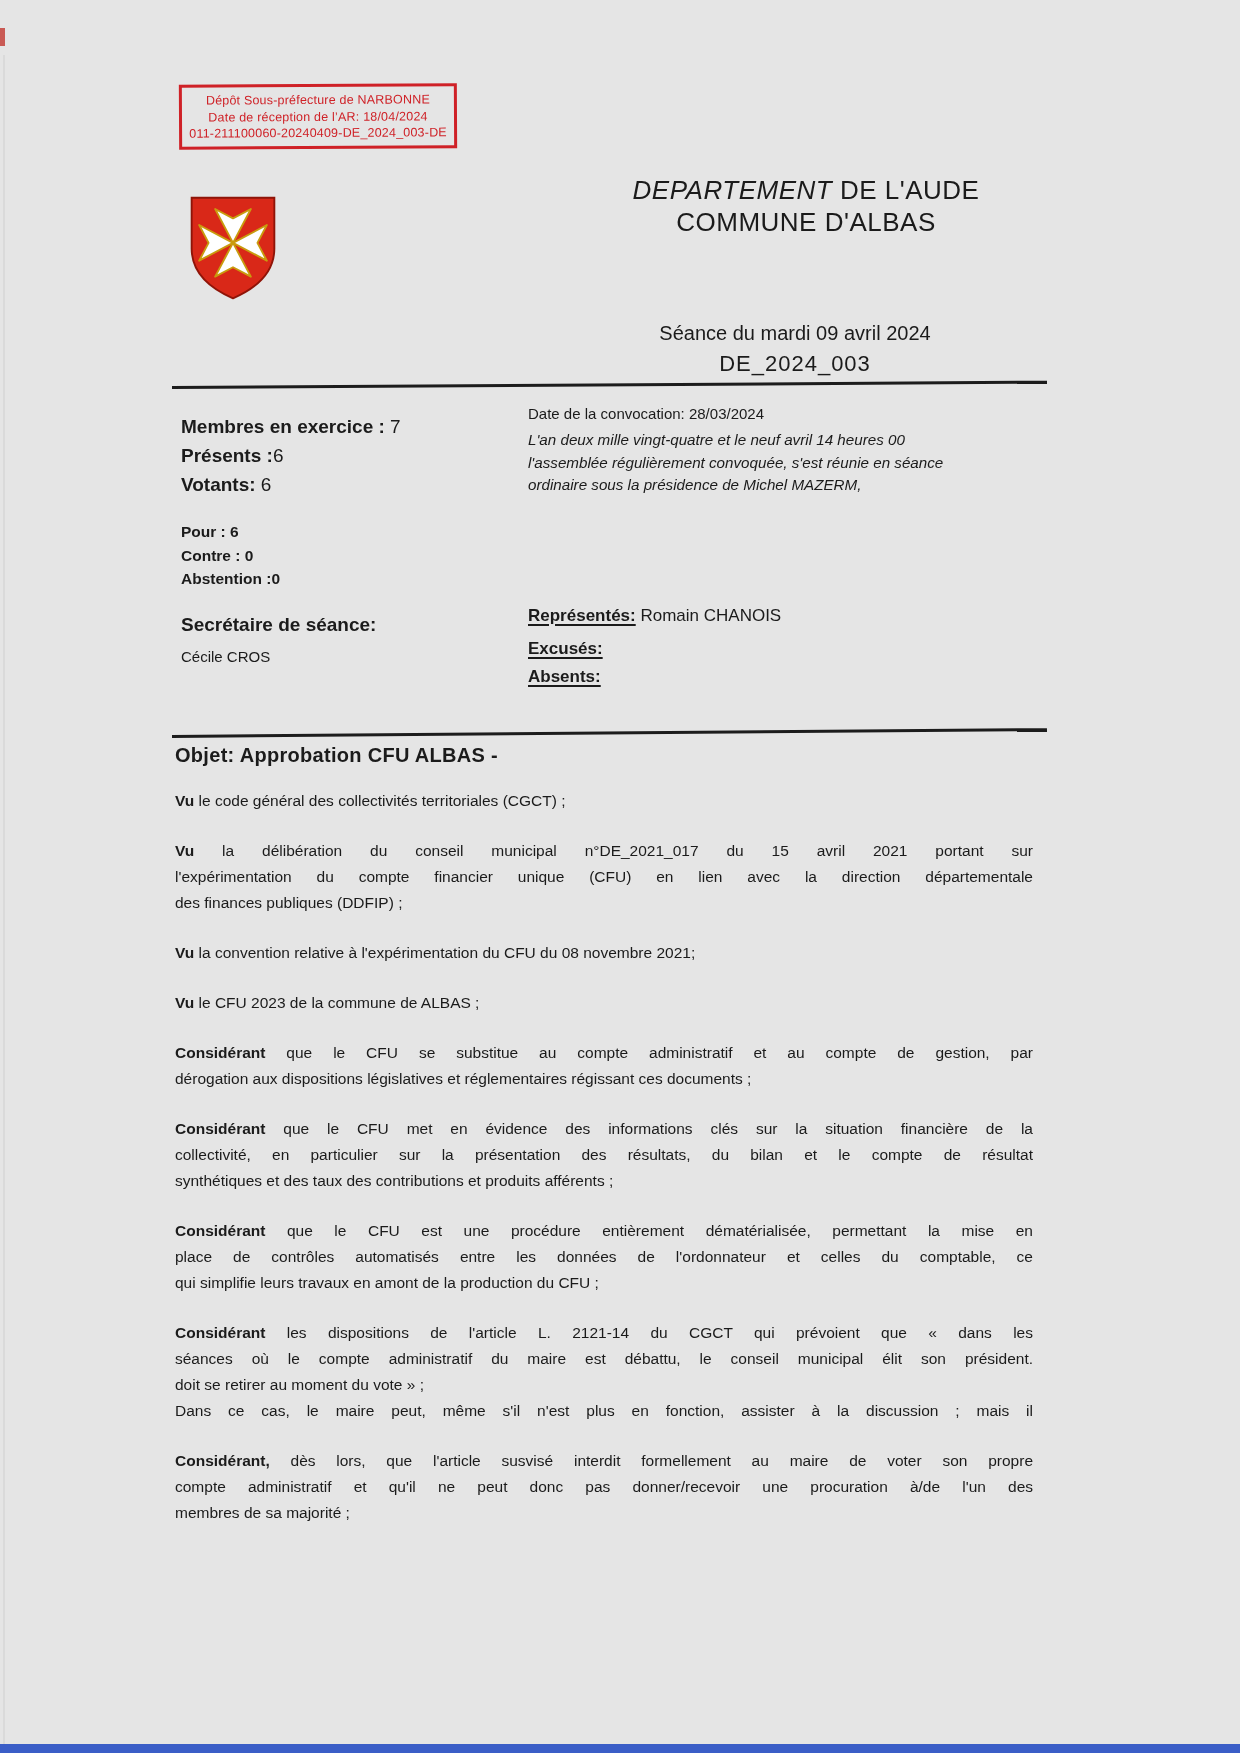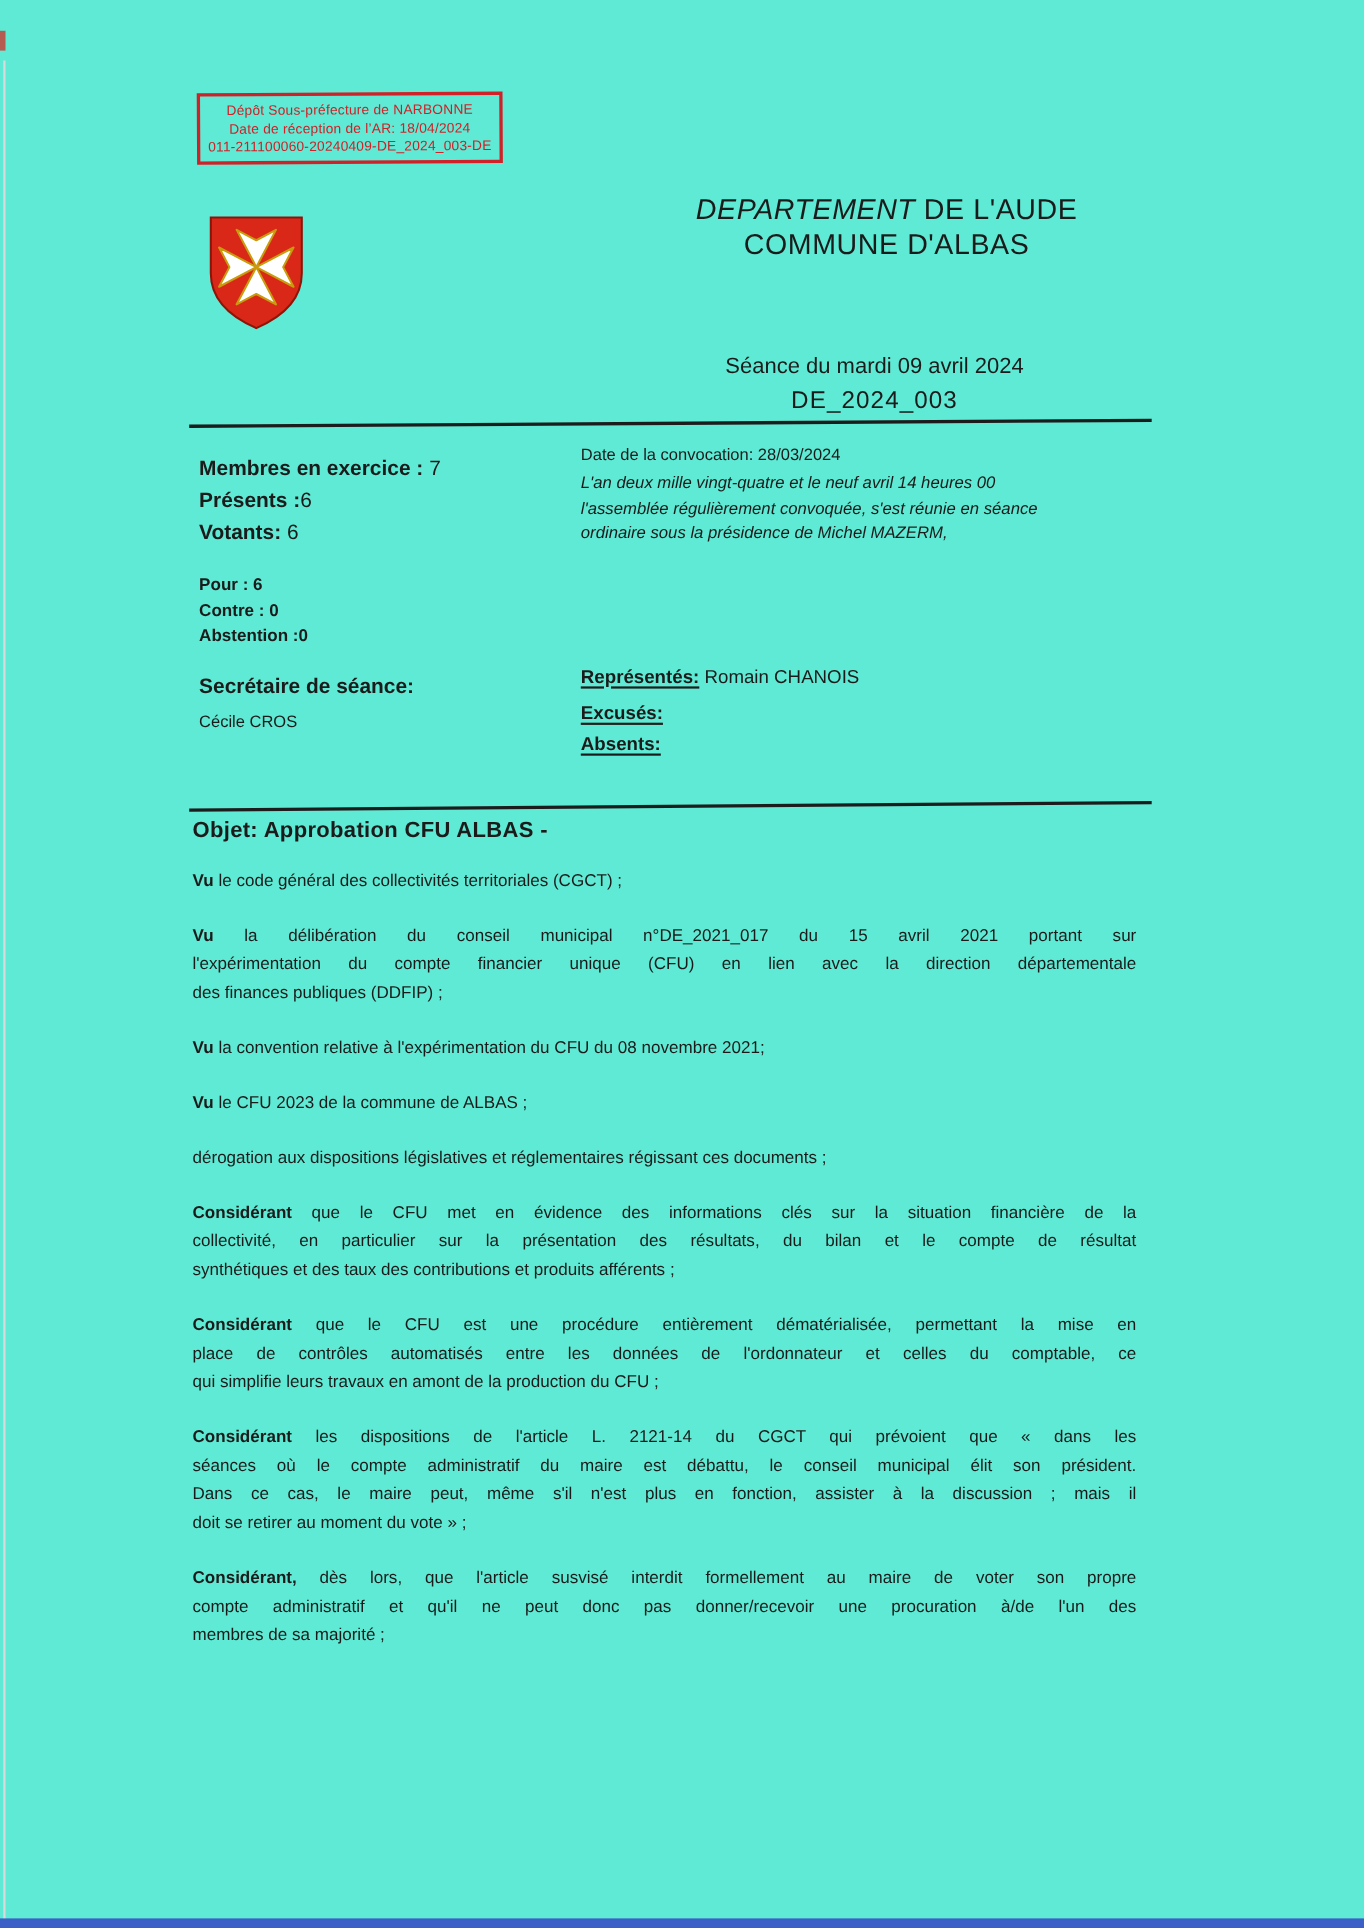--- a/index.html
+++ b/index.html
@@ -1,16 +1,16 @@
 <!DOCTYPE html>
 <html><head>
 <meta charset="utf-8">
 <style>
   html,body{margin:0;padding:0;background:#ffffff;}
-  .page{position:relative;width:1240px;height:1753px;background:#5eead4;overflow:hidden;
+  .page{position:relative;width:1240px;height:1753px;background:#e5e5e5;overflow:hidden;
         font-family:"Liberation Sans","DejaVu Sans",sans-serif;color:#1b1b1b;}
 
   
   .edge-line{position:absolute;left:3px;top:55px;width:2px;height:1690px;background:#dadada;}
   .red-tick{position:absolute;left:0;top:28px;width:5px;height:18px;background:#c4423b;opacity:.85;}
 
   
   .stamp{position:absolute;left:179px;top:84px;width:268px;border:3px solid currentColor;
          text-align:center;font-size:12.5px;line-height:16.5px;padding:5px 2px 4px;
          transform:rotate(-0.3deg);letter-spacing:0.2px;}
@@ -143,40 +143,41 @@
 
     <div class="para">
       <div class="pl ln"><b class="lead">Vu</b><span> la convention relative à l'expérimentation du CFU du 08 novembre 2021;</span></div>
     </div>
 
     <div class="para">
       <div class="pl ln"><b class="lead">Vu</b><span> le CFU 2023 de la commune de ALBAS ;</span></div>
     </div>
 
     <div class="para">
+      <div class="pl st"><b class="lead">Considérant</b><span> que le CFU se substitue au compte administratif et au compte de gestion, par</span></div>
       <div class="pl ln">dérogation aux dispositions législatives et réglementaires régissant ces documents ;</div>
     </div>
 
     <div class="para">
       <div class="pl st"><b class="lead">Considérant</b><span> que le CFU met en évidence des informations clés sur la situation financière de la</span></div>
       <div class="pl st">collectivité, en particulier sur la présentation des résultats, du bilan et le compte de résultat</div>
       <div class="pl ln">synthétiques et des taux des contributions et produits afférents ;</div>
     </div>
 
     <div class="para">
       <div class="pl st"><b class="lead">Considérant</b><span> que le CFU est une procédure entièrement dématérialisée, permettant la mise en</span></div>
       <div class="pl st">place de contrôles automatisés entre les données de l'ordonnateur et celles du comptable, ce</div>
       <div class="pl ln">qui simplifie leurs travaux en amont de la production du CFU ;</div>
     </div>
 
     <div class="para">
       <div class="pl st"><b class="lead">Considérant</b><span> les dispositions de l'article L. 2121-14 du CGCT qui prévoient que « dans les</span></div>
       <div class="pl st">séances où le compte administratif du maire est débattu, le conseil municipal élit son président.</div>
+      <div class="pl ln">doit se retirer au moment du vote » ;</div>
       <div class="pl st">Dans ce cas, le maire peut, même s'il n'est plus en fonction, assister à la discussion ; mais il</div>
-      <div class="pl ln">doit se retirer au moment du vote » ;</div>
     </div>
 
     <div class="para">
       <div class="pl st"><b class="lead">Considérant,</b><span> dès lors, que l'article susvisé interdit formellement au maire de voter son propre</span></div>
       <div class="pl st">compte administratif et qu'il ne peut donc pas donner/recevoir une procuration à/de l'un des</div>
       <div class="pl ln">membres de sa majorité ;</div>
     </div>
 
   </div>
 

